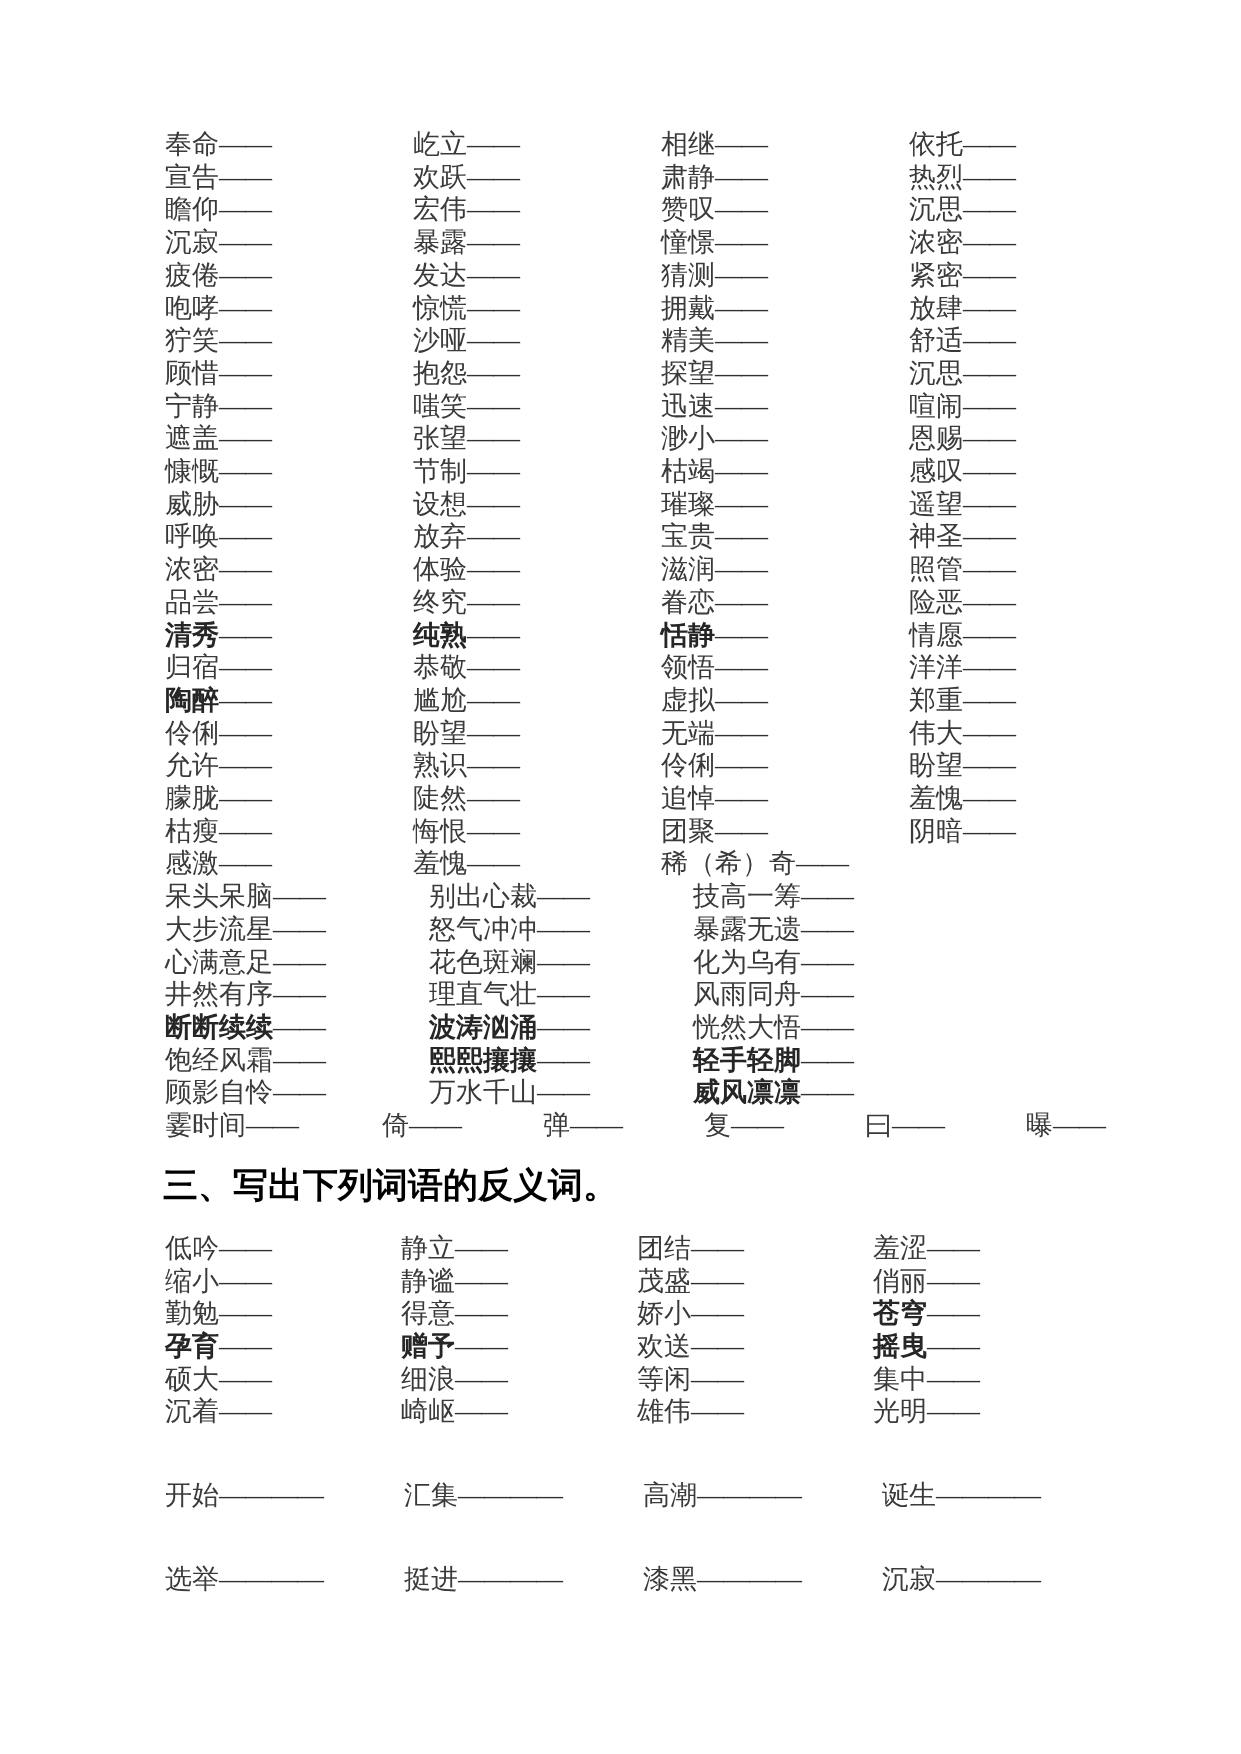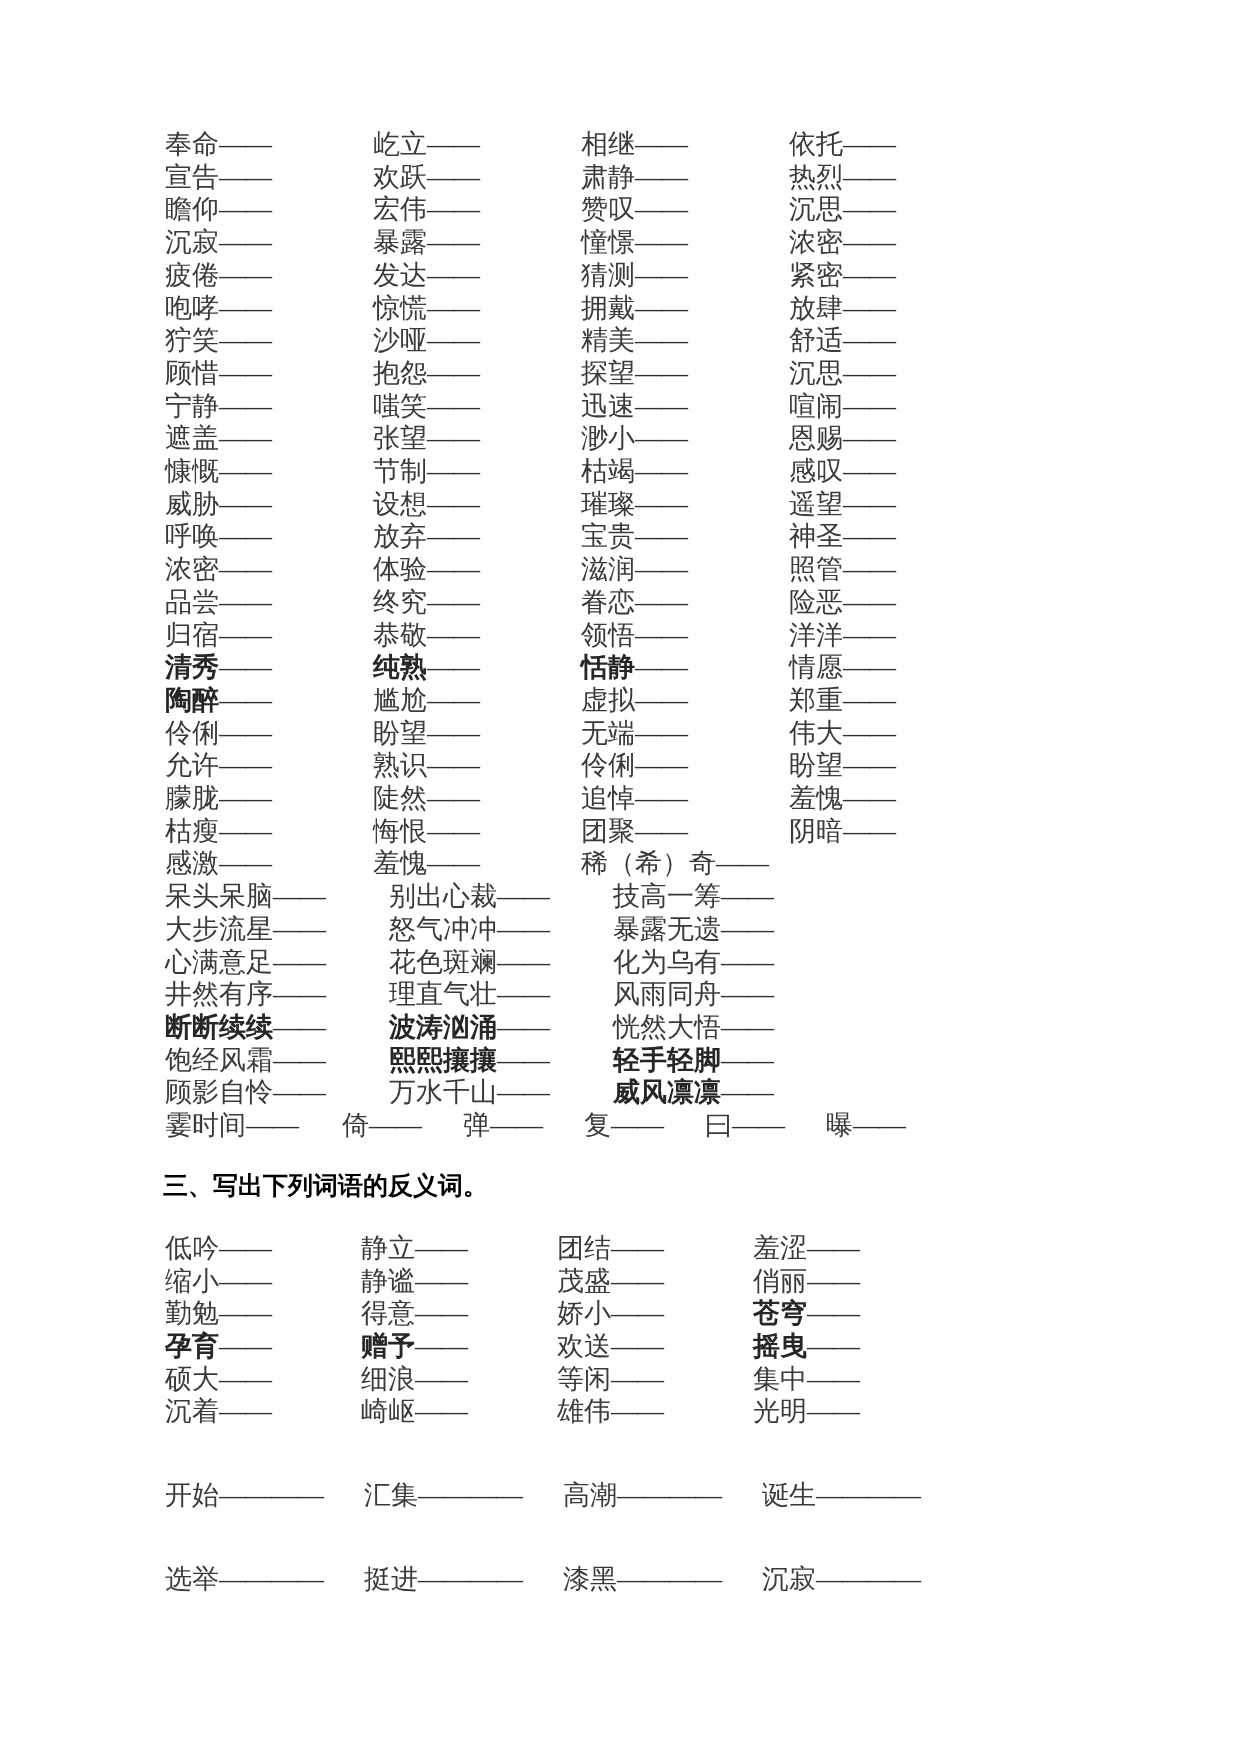--- a/index.html
+++ b/index.html
@@ -6,39 +6,39 @@
   .page{
     position:relative;
     width:1241px;height:1754px;
     background:#ffffff;
     margin:0 auto;
     overflow:hidden;
     font-family:"Liberation Serif","DejaVu Serif",serif;
     color:#3a3a3a;
   }
   .content{position:absolute;left:165px;top:128px;width:1010px;}
-  .word-row{display:flex;}
+  .word-row{display:flex;gap:40px;}
   .cell{
     display:inline-block;
     white-space:nowrap;
     font-size:27px;
     line-height:32.7px;
   }
   .c4{width:208px;}          
   .c3{width:224px;}          
   .ca{width:196px;}          
   .cw{width:199px;margin-top:36px;}          
   .cm{width:121px;}          
   .cm:first-child{width:177px;}
   .b{font-weight:bold;color:#262626;}
   .dash{color:#303030;letter-spacing:-1px;}
   .heading{
     font-family:"Liberation Sans","DejaVu Sans",sans-serif;
     font-weight:bold;
-    font-size:25px;
+    font-size:35px;
     color:#000000;
     margin:26px 0 30px -2px;
     line-height:34px;
   }
   .wide-rows .word-row{margin-top:15px;}
 </style>
 </head>
 <body>
 
 <div class="page">
@@ -129,30 +129,30 @@
           <span class="cell c4"><span>滋润</span><span class="dash">——</span></span>
           <span class="cell c4"><span>照管</span><span class="dash">——</span></span>
         </div>
         <div class="word-row">
           <span class="cell c4"><span>品尝</span><span class="dash">——</span></span>
           <span class="cell c4"><span>终究</span><span class="dash">——</span></span>
           <span class="cell c4"><span>眷恋</span><span class="dash">——</span></span>
           <span class="cell c4"><span>险恶</span><span class="dash">——</span></span>
         </div>
         <div class="word-row">
+          <span class="cell c4"><span class="b">清秀</span><span class="dash">——</span></span>
+          <span class="cell c4"><span class="b">纯熟</span><span class="dash">——</span></span>
+          <span class="cell c4"><span class="b">恬静</span><span class="dash">——</span></span>
+          <span class="cell c4"><span>情愿</span><span class="dash">——</span></span>
+        </div>
+        <div class="word-row">
           <span class="cell c4"><span>归宿</span><span class="dash">——</span></span>
           <span class="cell c4"><span>恭敬</span><span class="dash">——</span></span>
           <span class="cell c4"><span>领悟</span><span class="dash">——</span></span>
           <span class="cell c4"><span>洋洋</span><span class="dash">——</span></span>
-        </div>
-        <div class="word-row">
-          <span class="cell c4"><span class="b">清秀</span><span class="dash">——</span></span>
-          <span class="cell c4"><span class="b">纯熟</span><span class="dash">——</span></span>
-          <span class="cell c4"><span class="b">恬静</span><span class="dash">——</span></span>
-          <span class="cell c4"><span>情愿</span><span class="dash">——</span></span>
         </div>
         <div class="word-row">
           <span class="cell c4"><span class="b">陶醉</span><span class="dash">——</span></span>
           <span class="cell c4"><span>尴尬</span><span class="dash">——</span></span>
           <span class="cell c4"><span>虚拟</span><span class="dash">——</span></span>
           <span class="cell c4"><span>郑重</span><span class="dash">——</span></span>
         </div>
         <div class="word-row">
           <span class="cell c4"><span>伶俐</span><span class="dash">——</span></span>
           <span class="cell c4"><span>盼望</span><span class="dash">——</span></span>

